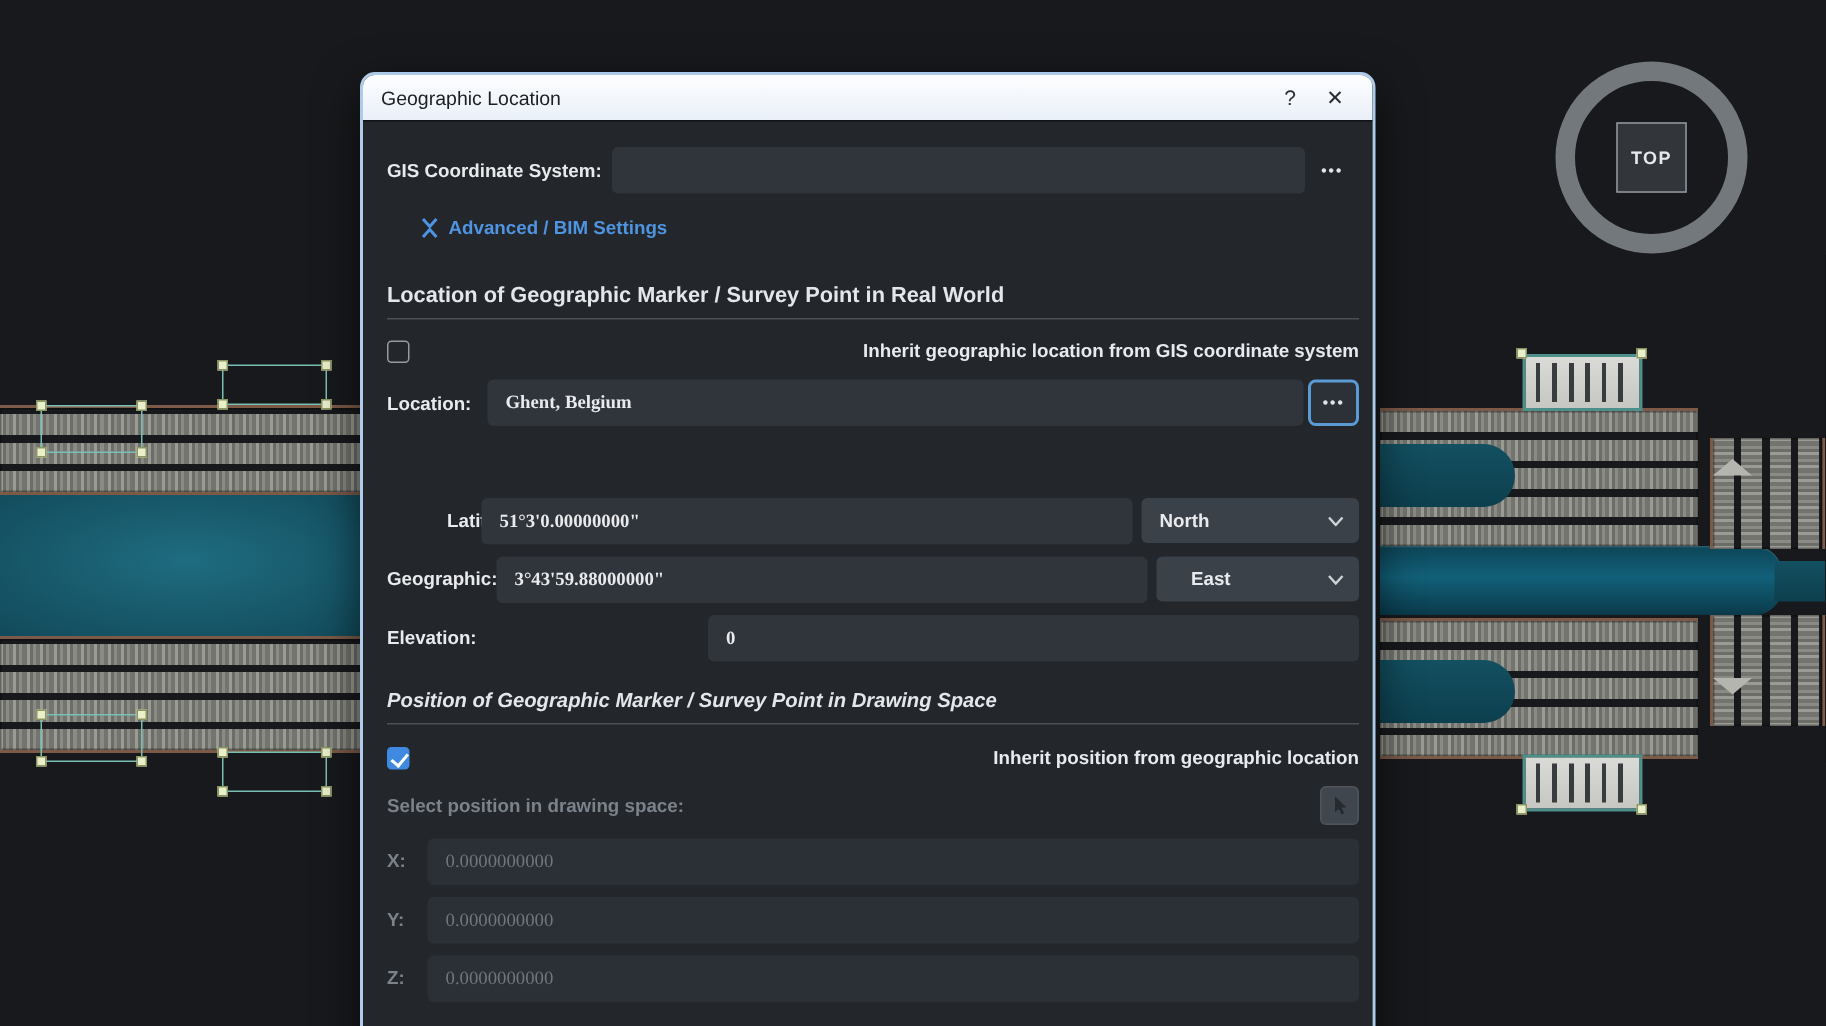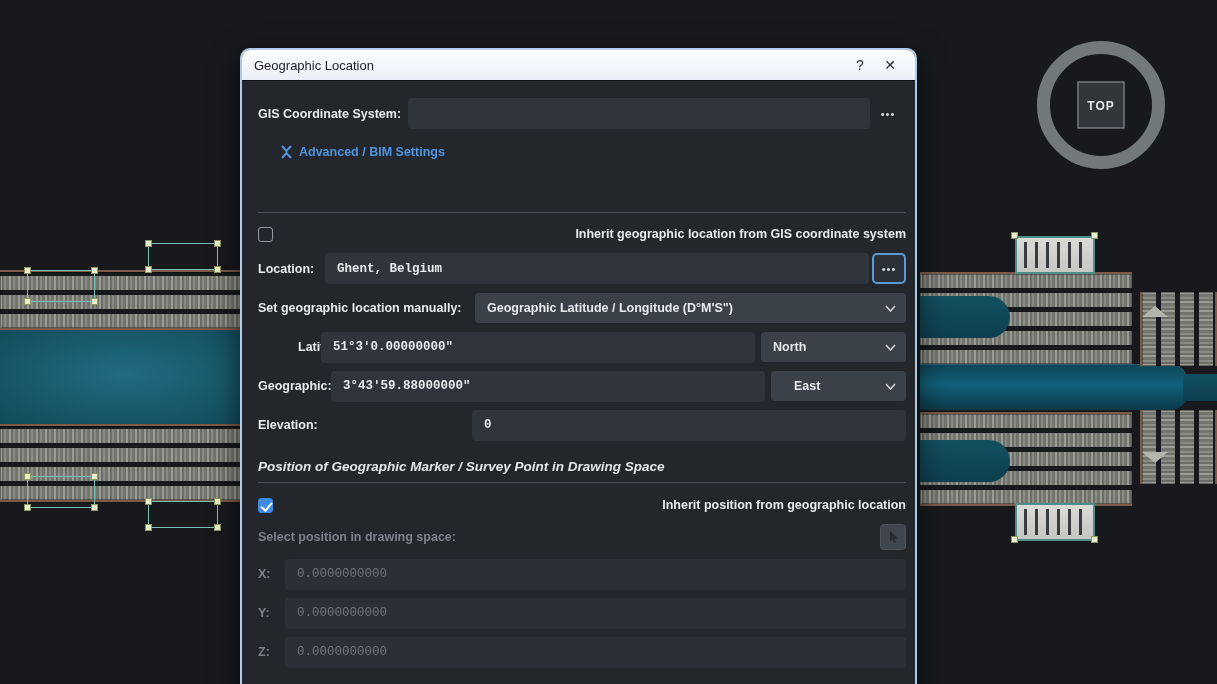--- a/index.html
+++ b/index.html
@@ -53,21 +53,21 @@
   .titlebar .title { color:#1c1f23; font-size:13px; flex:1; }
   .tb-btn { width:30px; height:24px; display:flex; align-items:center; justify-content:center;
     color:#2a2e33; font-size:14px; cursor:pointer; border-radius:4px; }
   .dlg-body { position:relative; height:628px; background:#23272c; border-top:1px solid #101214; }
 
   .row { position:absolute; left:16px; right:9px; display:flex; align-items:center;justify-content:space-between; }
   .lbl { color:#e8eaed; font-size:12.5px; font-weight:bold; flex:none; }
   .lbl.dis { color:#7b828a; }
 
   .tinput { height:31px; background:#30353b; border:none; border-radius:4px;
-    color:#e8eaed; font-family:Liberation Mono, monospace; font-size:12.5px; font-weight:bold;
+    color:#e8eaed; font-family:Liberation Serif, serif; font-size:12.5px; font-weight:bold;
     padding:12px 12px; outline:none; }
   .tinput.dis { background:#2b3036; color:#6f767d; font-weight:normal; }
 
   .select { height:30px; background:#3b4148; border-radius:4px; color:#e8eaed;
     font-size:12.5px; font-weight:bold; display:flex; align-items:center;
     padding:0 10px 0 12px; cursor:pointer; }
   .select .sel-text { flex:1; white-space:nowrap; overflow:hidden; }
   .chev { flex:none; margin-left:8px; }
 
   .browse-plain { width:36px; height:31px; background:transparent; border:none; color:#dfe3e6;
@@ -168,42 +168,34 @@
       <div class="row" style="top:62px;height:18px;left:38px;">
         <span class="link">
           <svg width="13" height="14" viewBox="0 0 13 14">
             <polyline points="2,1 6.5,6 11,1" fill="none" stroke="#4f94e0" stroke-width="2"></polyline>
             <polyline points="2,13 6.5,8 11,13" fill="none" stroke="#4f94e0" stroke-width="2"></polyline>
           </svg>
           <span>Advanced / BIM Settings</span>
         </span>
       </div>
 
+      <div class="heading" style="top:108px;">Location of Geographic Marker / Survey Point in Real World</div>
       <div class="hrule" style="top:131px;"></div>
 
       <div class="row" style="top:144px;height:18px;">
         <span class="cbx"></span>
         <span class="cbx-lbl">Inherit geographic location from GIS coordinate system</span>
       </div>
 
       <div class="row" style="top:172px;height:31px;">
         <span class="lbl" style="width:67px;">Location:</span>
         <input class="tinput" style="flex: 1 1 0%;" value="Ghent, Belgium">
         <button class="browse-focus" style="margin-left:3px;"><span>•••</span></button>
       </div>
 
-      <div class="row" style="top:212px;height:30px;">
-        <span class="lbl" style="width:217px;">Set geographic location manually:</span>
-        <div class="select" style="flex:1;">
-          <span class="sel-text">Geographic Latitude / Longitude (D°M'S")</span>
-          <svg class="chev" width="11" height="7" viewBox="0 0 11 7">
-            <polyline points="1,1 5.5,6 10,1" fill="none" stroke="#ced3d8" stroke-width="1.6"></polyline>
-            </svg>
-        </div>
-      </div>
 
       <div class="row" style="top:251px;height:30px;">
         <span class="lbl" style="width:63px;padding-left:40px;">Latitude:</span>
         <input class="tinput" style="width: 434px;" value="51°3'0.00000000&quot;">
         <div class="select" style="flex:1;margin-left:6px;">
           <span class="sel-text">North</span>
           <svg class="chev" width="11" height="7" viewBox="0 0 11 7">
             <polyline points="1,1 5.5,6 10,1" fill="none" stroke="#ced3d8" stroke-width="1.6"></polyline>
             </svg>
         </div>

